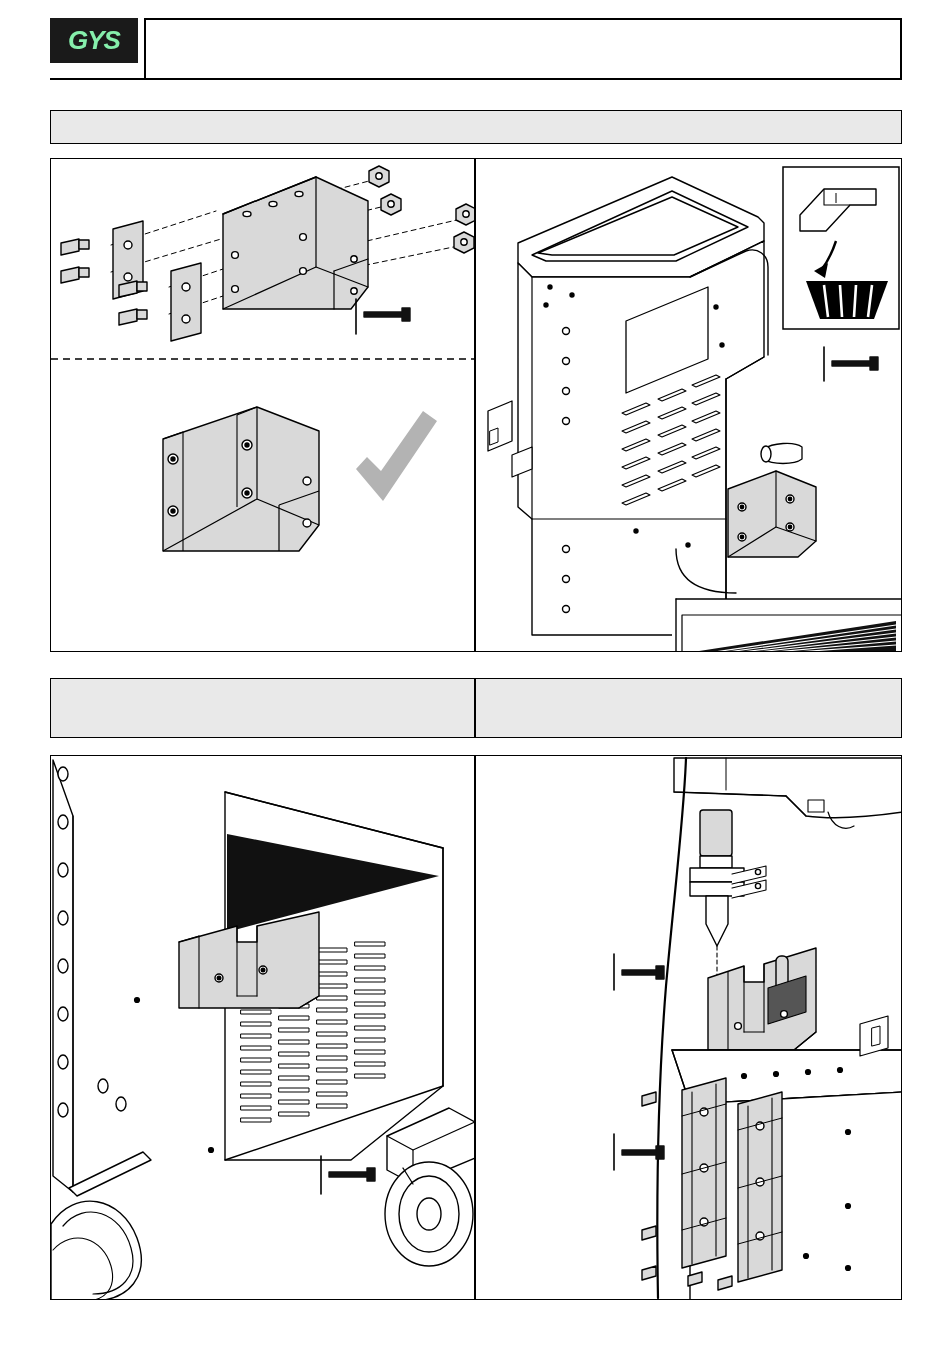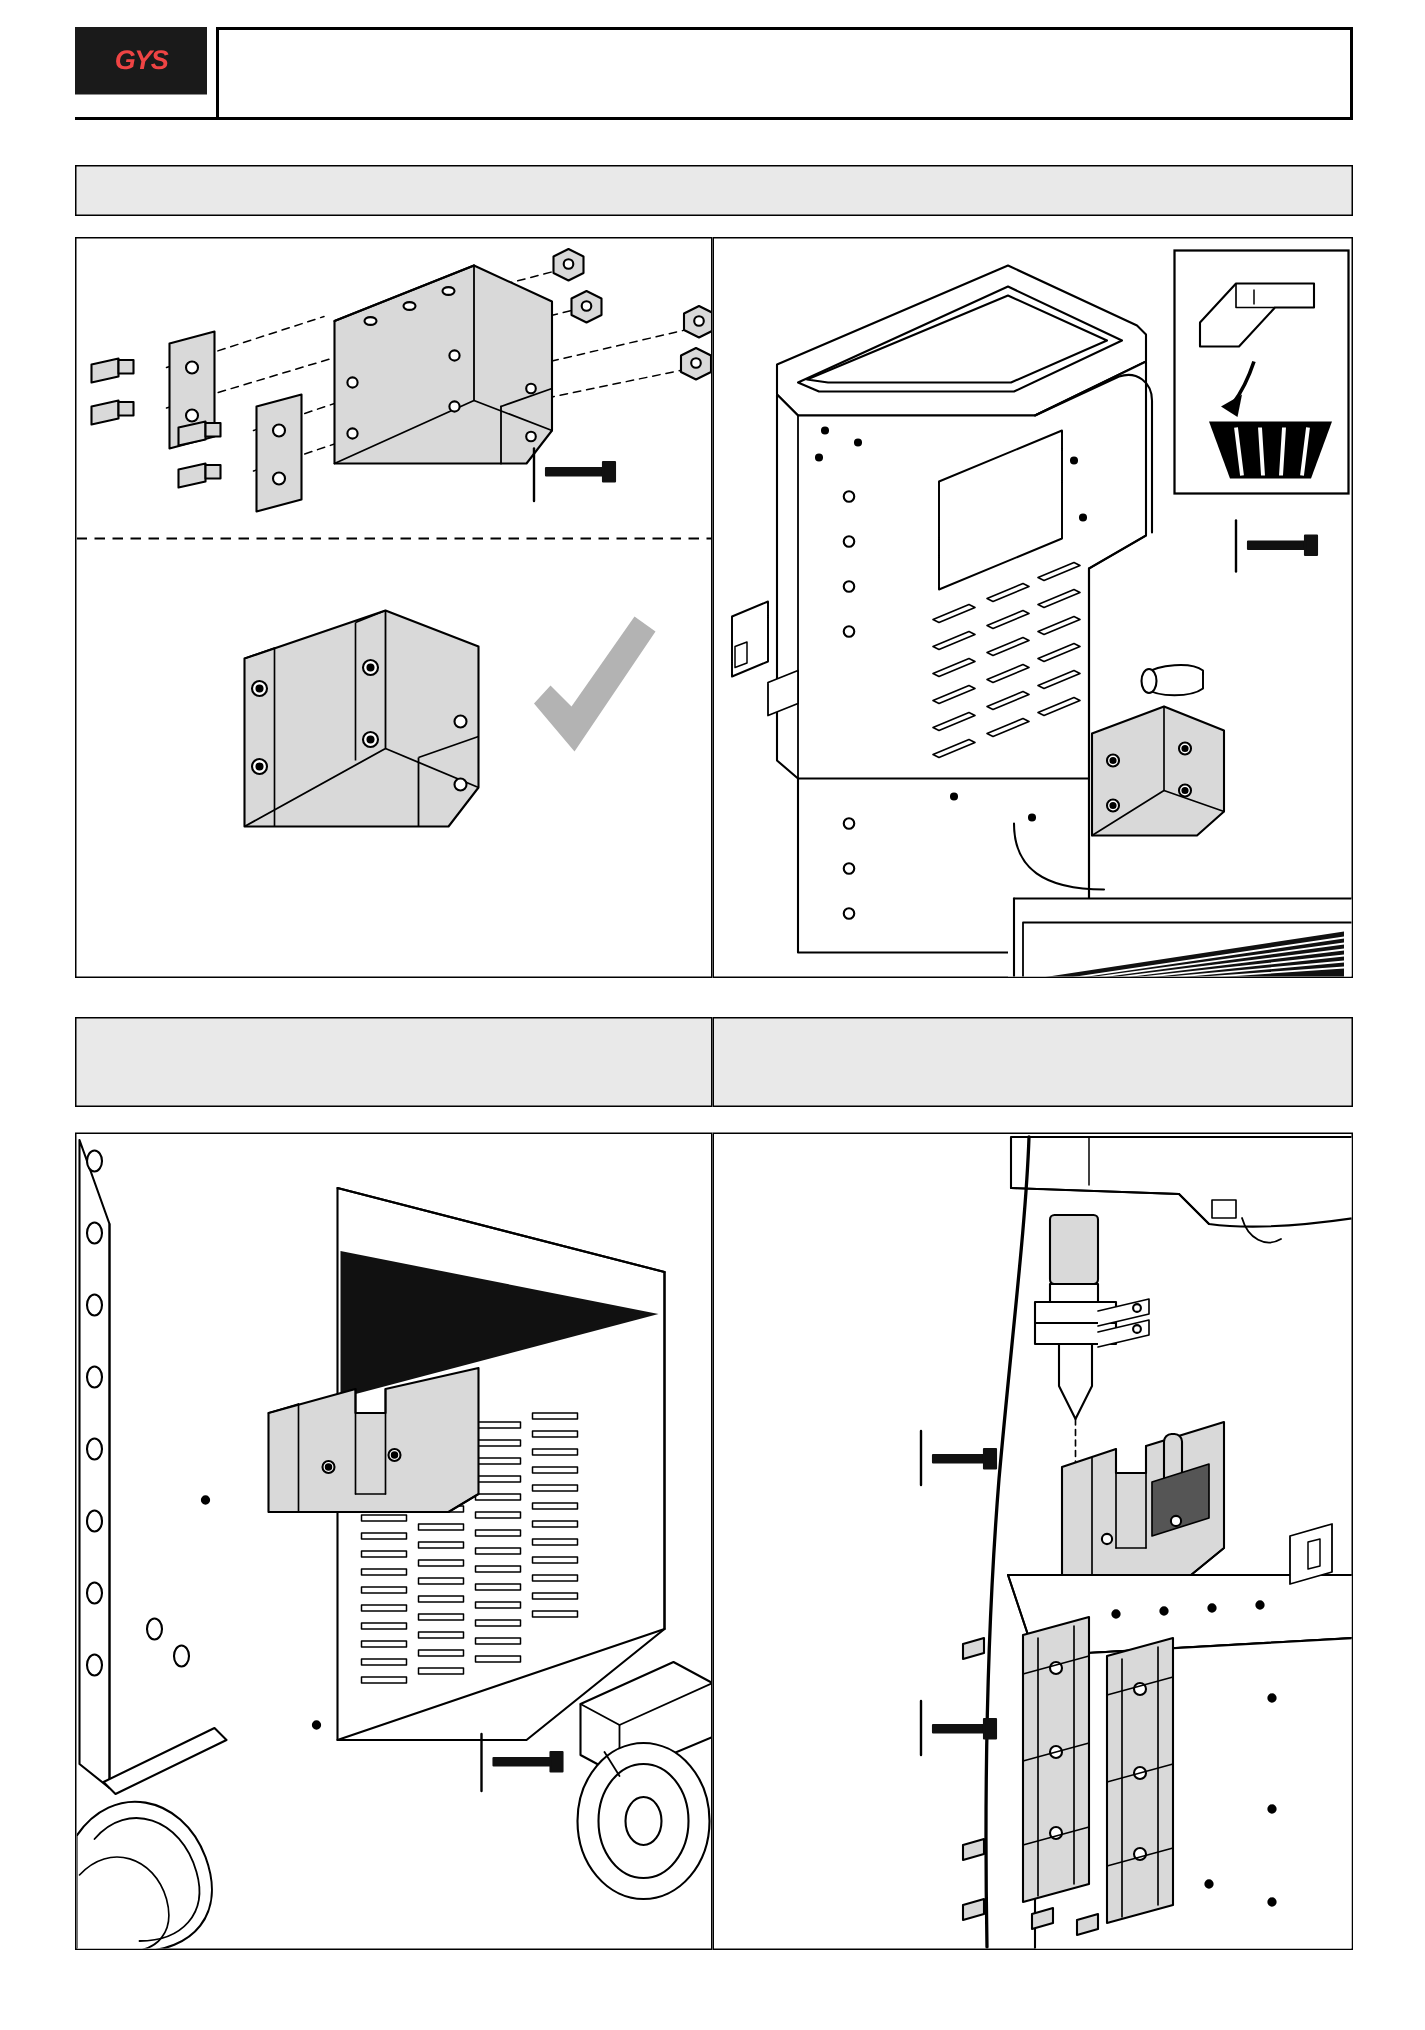--- a/index.html
+++ b/index.html
@@ -34,23 +34,23 @@
     position: absolute;
     left: 0; top: 0;
     width: 88px;
     height: 45px;
     background: #1a1a1a;
     display: flex;
     align-items: center;
     justify-content: center;
   }
   .logo-text {
-    color: #ef4444;
+    color: #86efac;
     font-weight: bold;
-    font-size: 18px;
+    font-size: 26px;
     font-style: italic;
     letter-spacing: -1px;
     font-family: "Liberation Sans", sans-serif;
   }
   .header-rule {
     position: absolute;
     left: 0;
     top: 60px;
     width: 852px;
     height: 2px;

